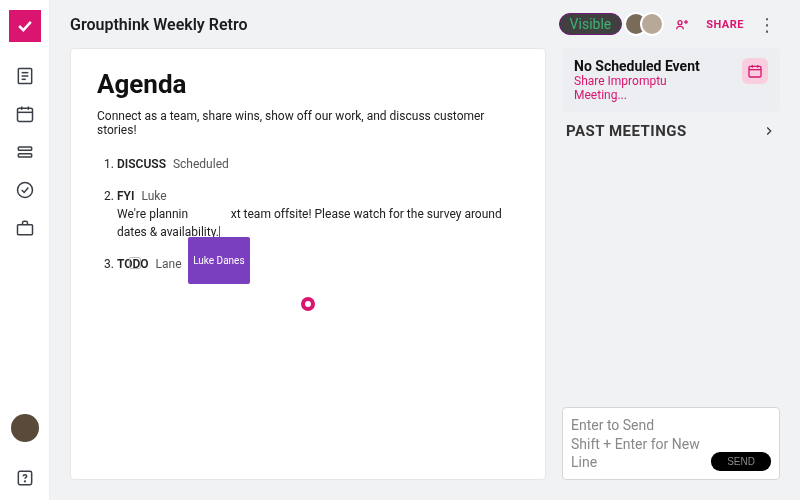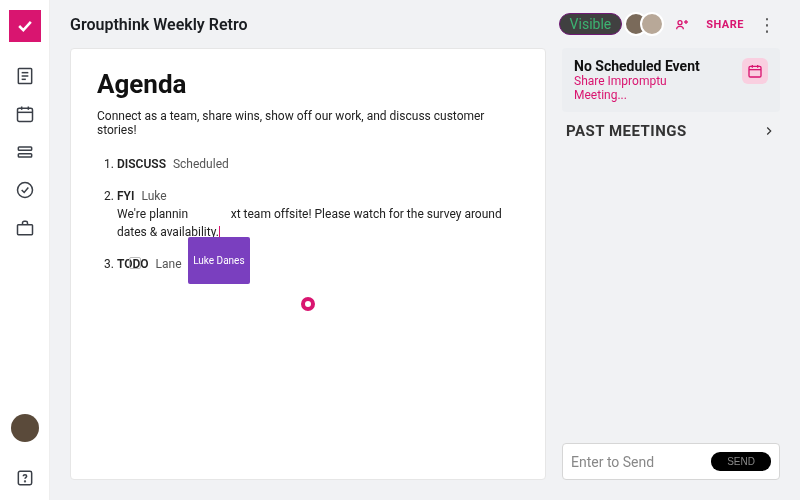--- a/index.html
+++ b/index.html
@@ -163,19 +163,20 @@
       <div class="section-row">
         <span>PAST MEETINGS</span>
         <svg viewBox="0 0 24 24" fill="none" stroke="currentColor" stroke-width="2">
             <polyline points="9,6 15,12 9,18"></polyline>
           </svg>
       </div>
       <div class="chat-box">
         <div class="chat-inner">
           <div class="chat-hint">
             <div>Enter to Send</div>
+            <div>Shift + Enter for New Line</div>
           </div>
           <button class="send-btn">SEND</button>
         </div>
       </div>
     </div>
   </div>
 </div>
 
 </body></html>

